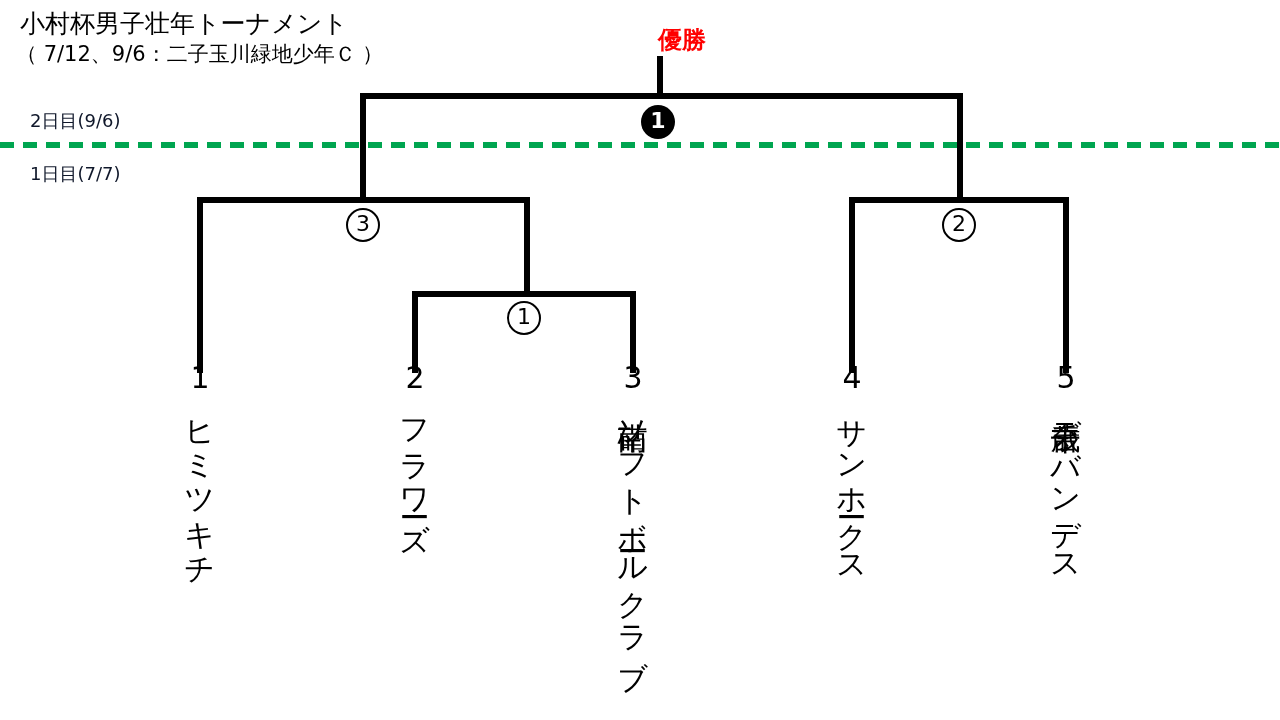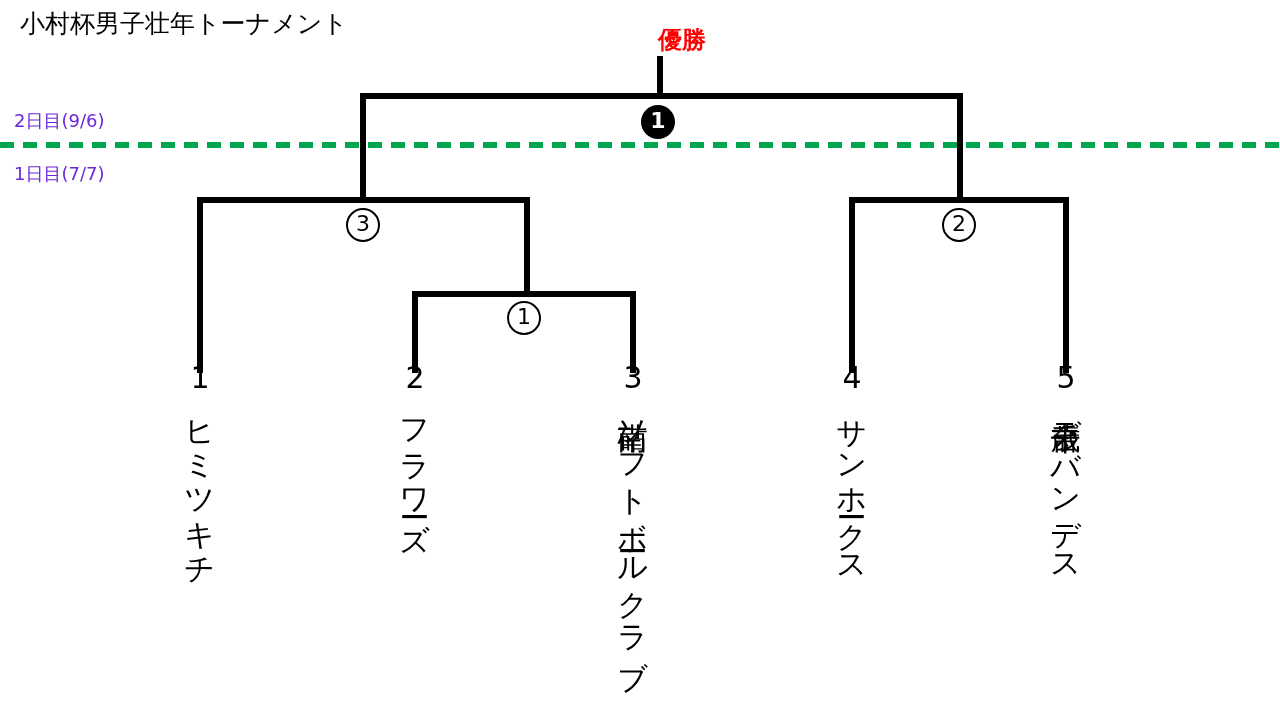--- a/index.html
+++ b/index.html
@@ -41,21 +41,22 @@
     white-space: nowrap;
     color: #000000;
   }
 
   
   .day-label {
     position: absolute;
     font-size: 18px;
     line-height: 22px;
     white-space: nowrap;
-    color: #6d28d9;
+    color: #0f172a;
+    margin-left: 16px;
   }
   #day2-label { left: 14px; top: 110px; }
   #day1-label { left: 14px; top: 163px; }
 
   
   .champion-label {
     position: absolute;
     left: 652px;
     top: 26px;
     width: 60px;
@@ -146,20 +147,21 @@
     margin-left: auto;
     margin-right: auto;
   }
 </style>
 </head>
 <body>
 
 <div id="stage">
 
   <div class="title">小村杯男子壮年トーナメント</div>
+  <div class="subtitle">（ 7/12、9/6：二子玉川緑地少年Ｃ ）</div>
 
   <div class="champion-label">優勝</div>
 
   <div class="day-label" id="day2-label">2日目(9/6)</div>
   <div class="day-label" id="day1-label">1日目(7/7)</div>
 
   <div class="divider"></div>
 
   <div class="vline" style="left:657px; top:56px; height:40px;"></div>
 

